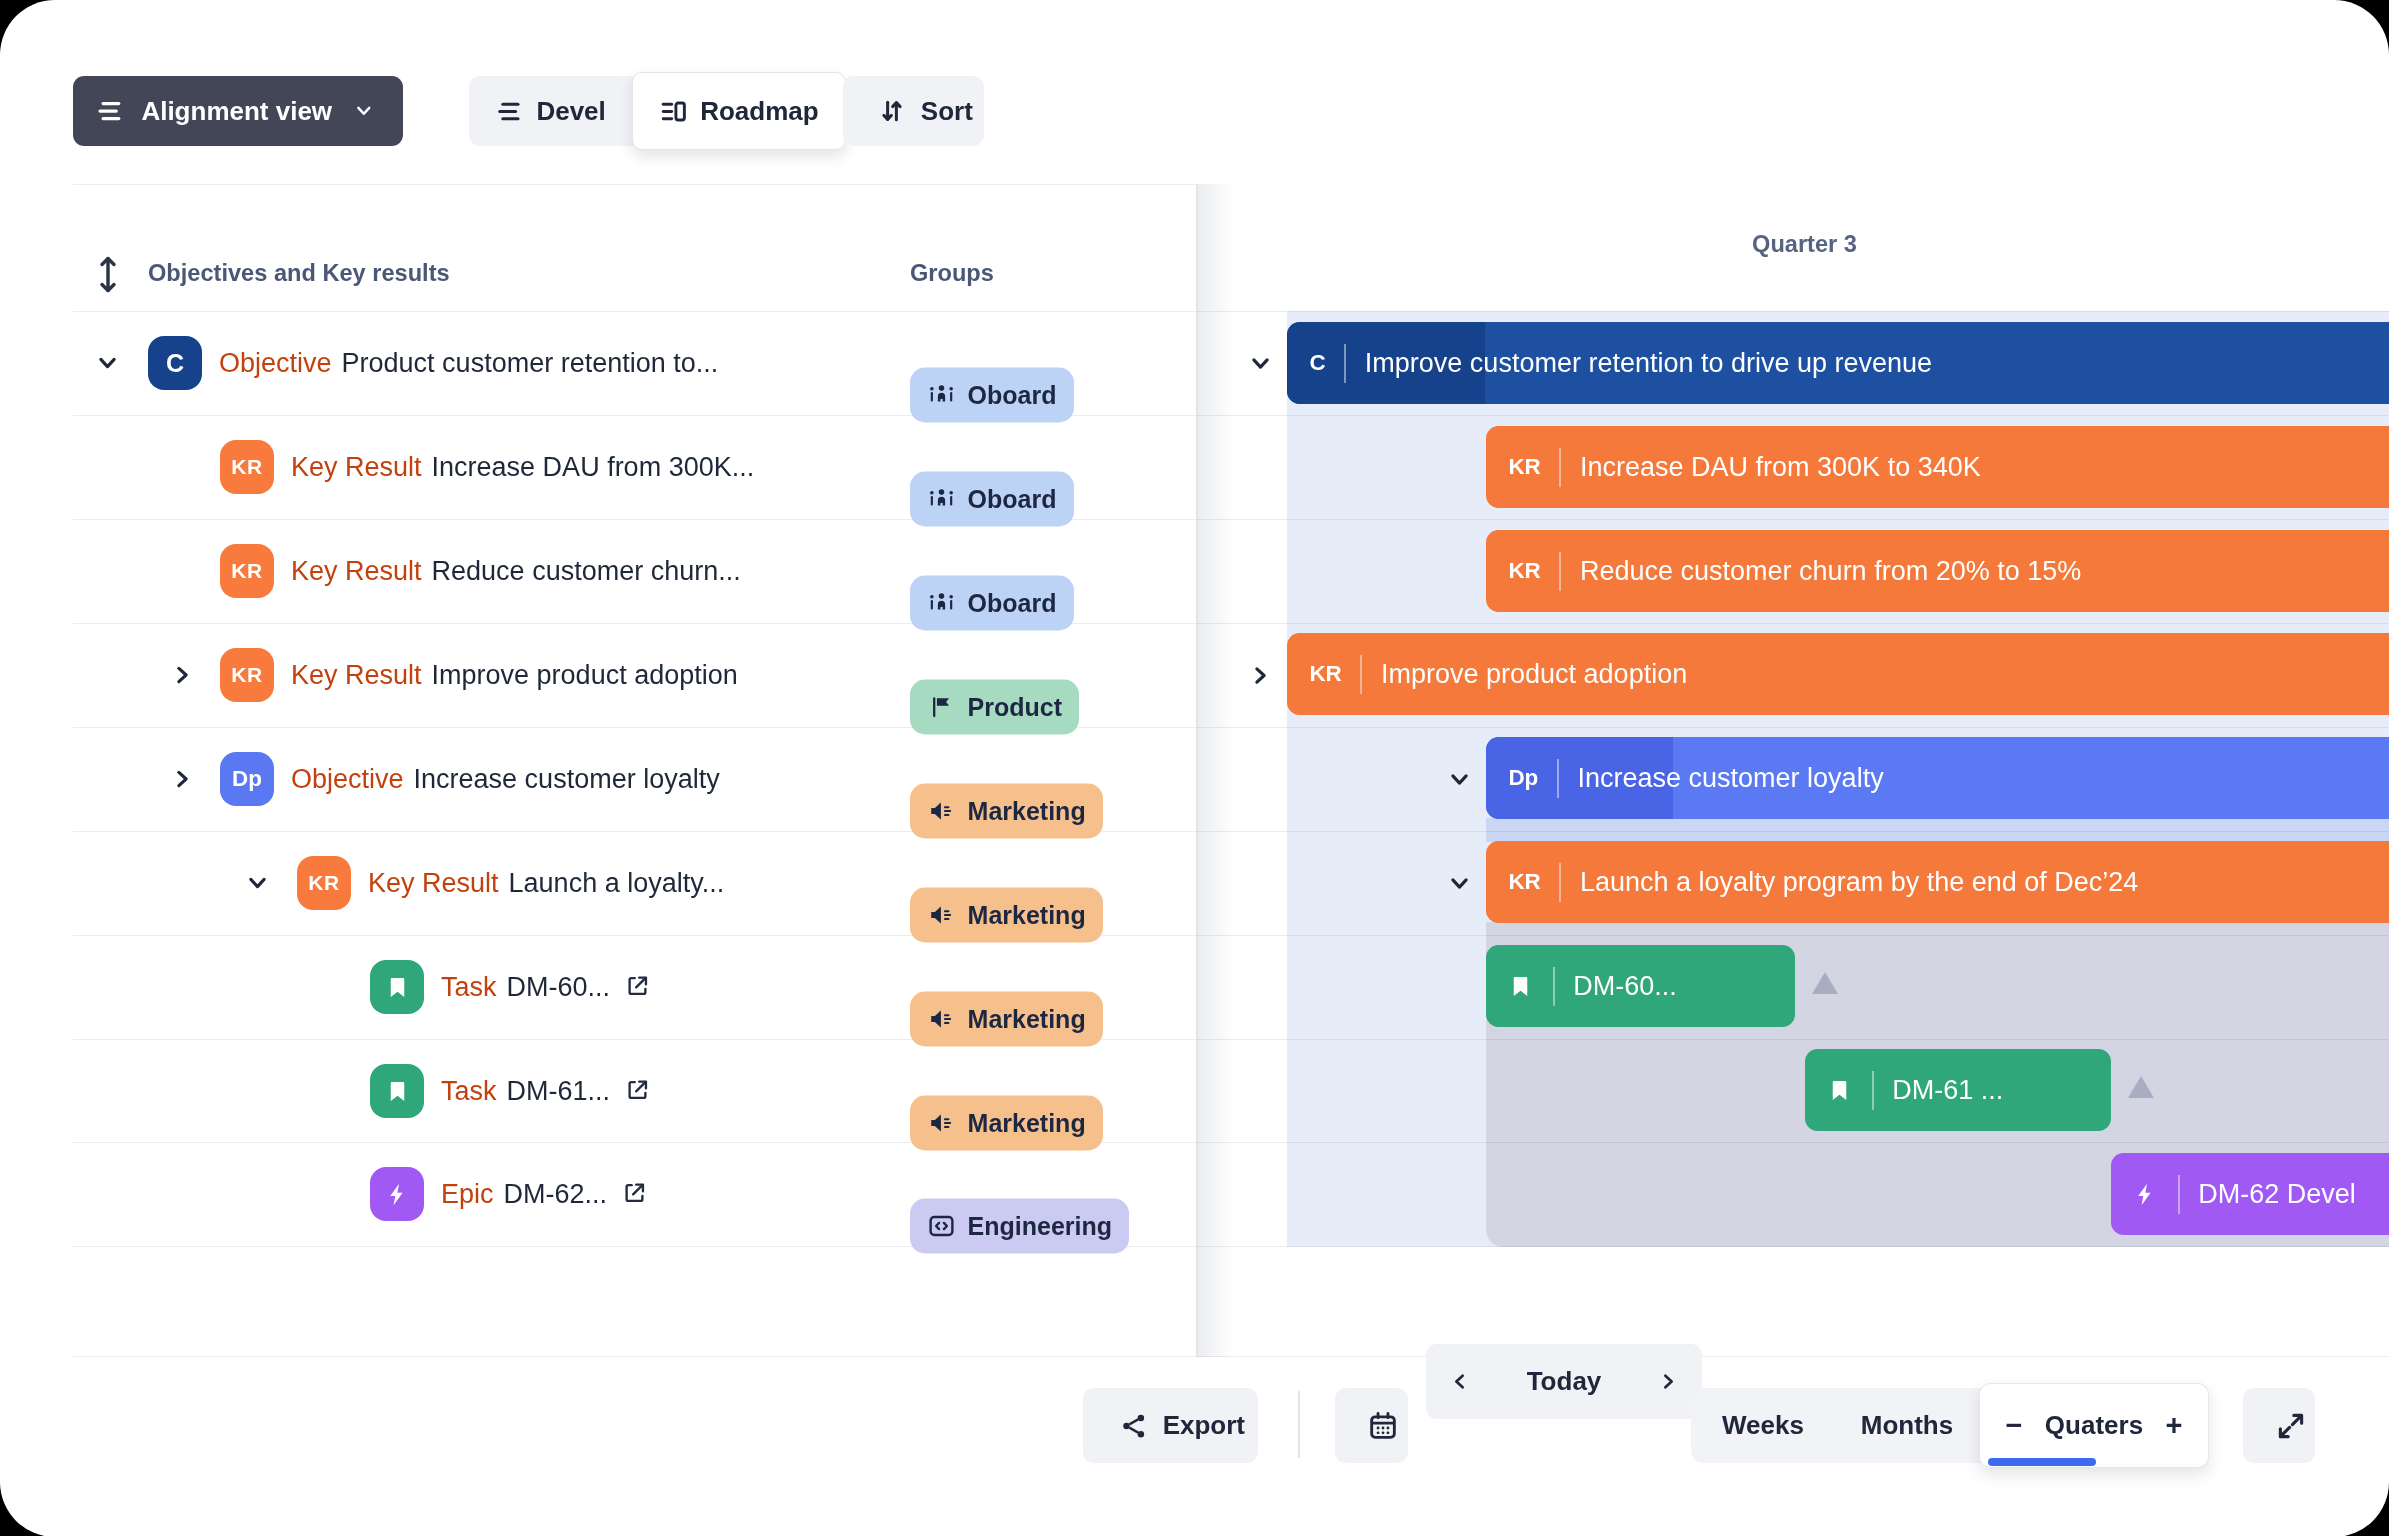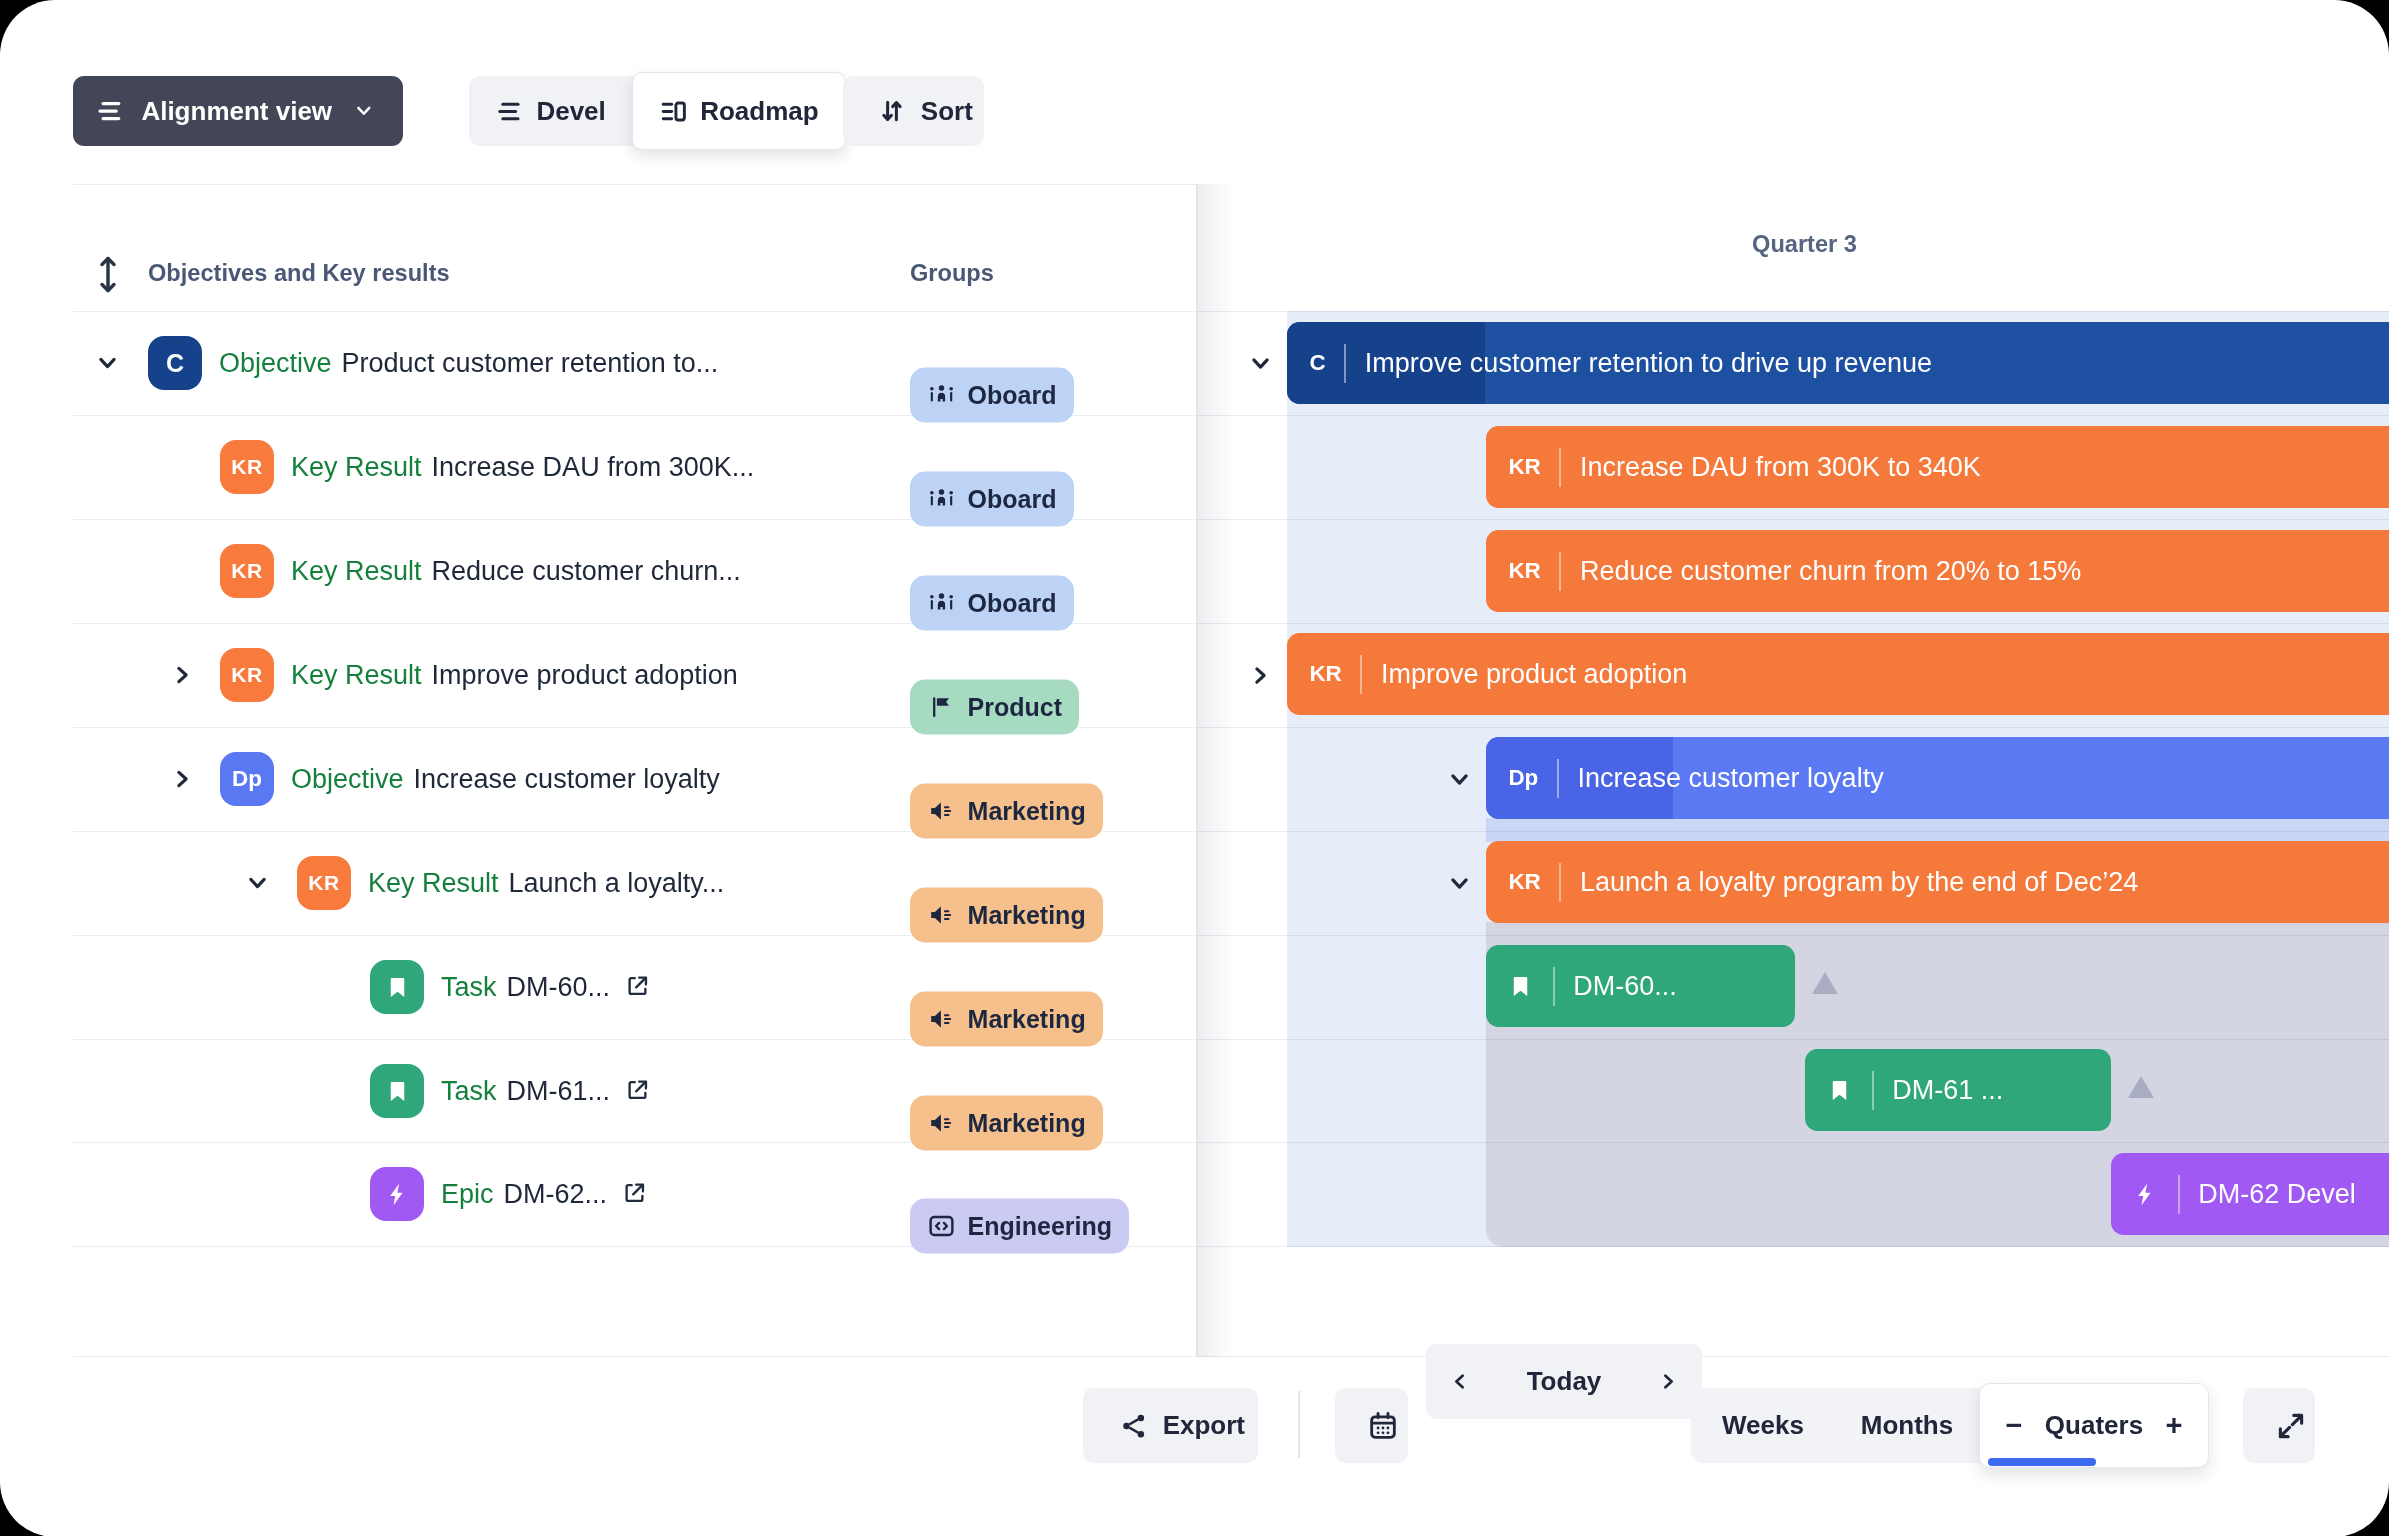--- a/index.html
+++ b/index.html
@@ -48,21 +48,21 @@
   .chev svg { width:100%; height:100%; }
   .badge { position:absolute; top:50%; transform:translateY(-50%); width:54px; height:54px;
     border-radius:16px; display:flex; align-items:center; justify-content:center; color:#fff; font-weight:700; }
   .badge svg { width:27px; height:27px; }
   .b-navy   { background:#16428C; font-size:25px; }
   .b-orange { background:#F87A3C; font-size:21px; letter-spacing:0.6px; }
   .b-dp     { background:#5B78F3; font-size:22.4px; }
   .b-green  { background:#2FA77A; }
   .b-purple { background:#A159F3; }
   .rtext { position:absolute; top:50%; transform:translateY(-50%); white-space:nowrap; font-size:27px; }
-  .tlink { color:#15803d; font-weight:500; margin-right:10px; }
+  .tlink { color:#c2410c; font-weight:500; margin-right:10px; }
   .title { color:#1F2839; font-weight:500; }
   .extlink { display:inline-block; width:27px; height:27px; color:#232B3E; margin-left:13.7px; vertical-align:-3.7px; }
   .extlink svg { width:100%; height:100%; }
   .chip { position:absolute; top:50%; transform:translateY(-50%); height:55px; border-radius:15px;
     display:flex; align-items:center; gap:11.2px; padding:0 17.4px; font-size:25px; font-weight:700; color:#1D2742;margin-top:32px; }
   .chip svg { width:29px; height:29px; flex:none; }
   .c-oboard      { background:#BCD3F5; }
   .c-product     { background:#A7DBC1; }
   .c-marketing   { background:#F6C08C; }
   .c-engineering { background:#CACAF2; }

